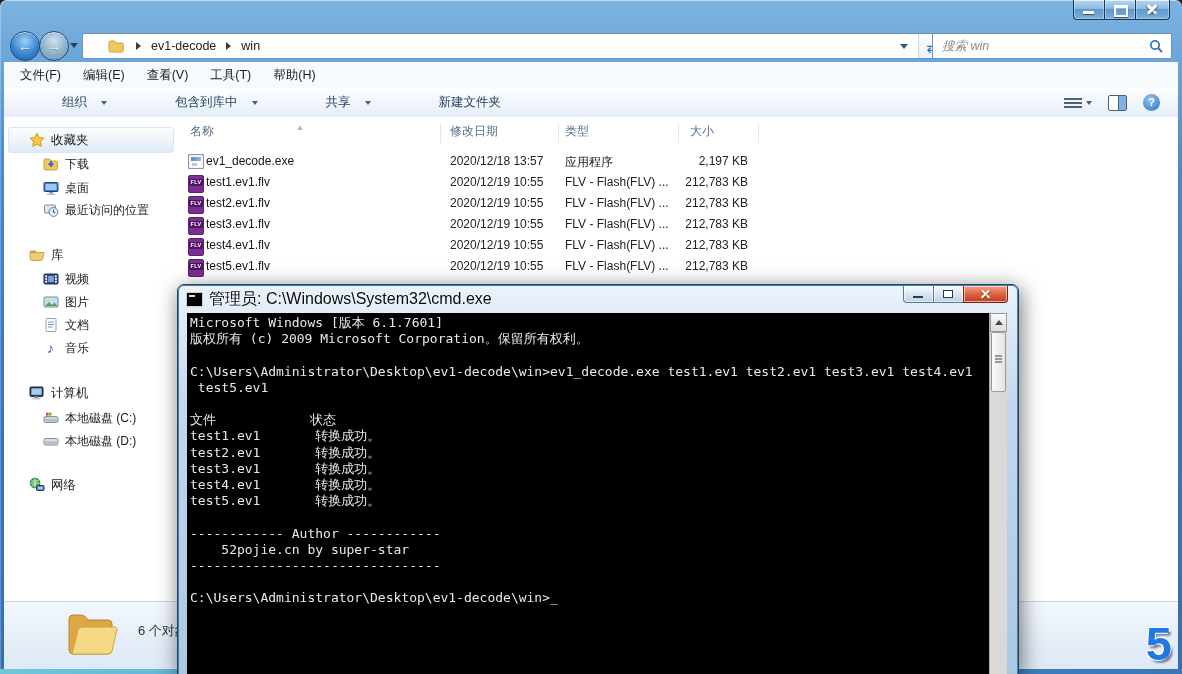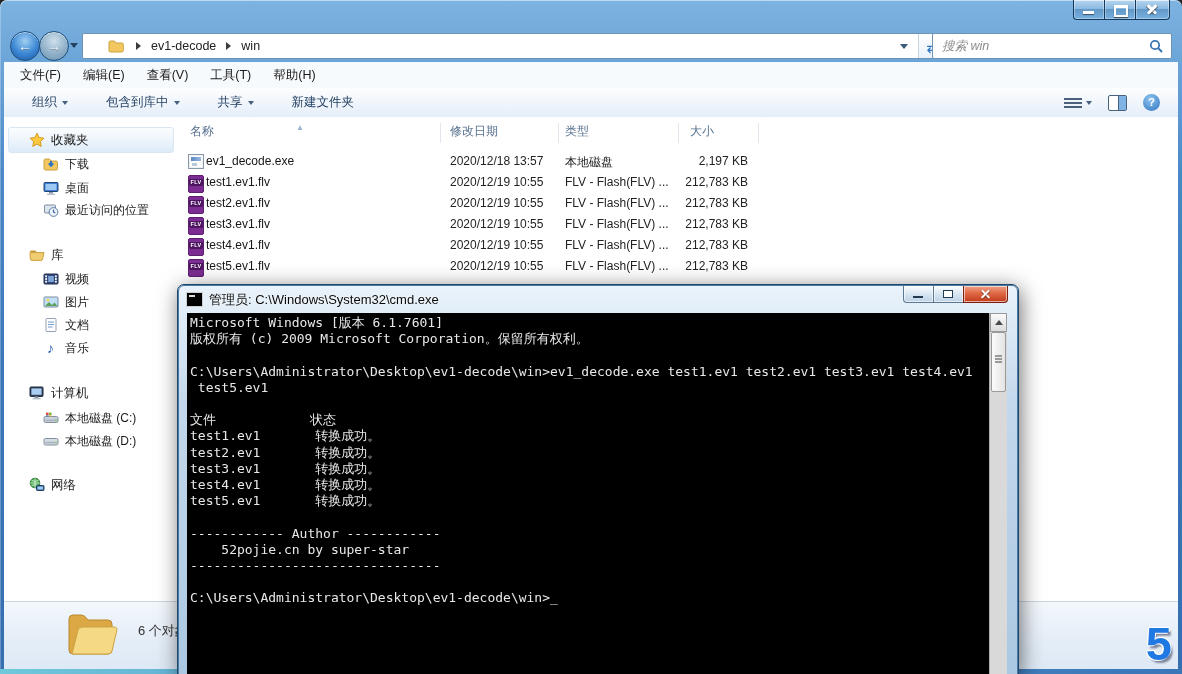--- a/index.html
+++ b/index.html
@@ -48,21 +48,21 @@
   .searchbox input{flex:1;border:none;outline:none;margin-left:7px;font-size:12.5px;font-family:"Liberation Sans",sans-serif;color:#333;background:transparent;}
   .searchbox input::placeholder{font-style:italic;color:#8c8c8c;}
 
   
   .ex-main{position:absolute;left:4px;right:4px;top:62px;bottom:5px;background:#fff;}
   .menubar{position:absolute;top:0;left:0;right:0;height:26px;background:#f7fafd;
     display:flex;align-items:center;gap:22px;padding-left:16px;font-size:12.5px;color:#1a1a1a;border-bottom:1px solid #eef2f6;}
   .toolbar{position:absolute;top:26px;left:0;right:0;height:29px;
     background:linear-gradient(180deg,#fdfeff,#eef4fb 60%,#e4edf8);border-bottom:1px solid #ccd9e7;
     display:flex;align-items:center;gap:38px;padding-left:28px;font-size:12.5px;color:#1e3c5f;}
-  .tb-item{display:flex;align-items:center;gap:5px;} 
+  .tb-item{display:flex;align-items:center;gap:14px;margin-left:30px;} 
   .caret{width:0;height:0;border-left:3.5px solid transparent;border-right:3.5px solid transparent;border-top:4px solid #46607c;}
   .tb-right{position:absolute;right:18px;top:0;height:29px;display:flex;align-items:center;gap:16px;}
   .views-icon{display:flex;align-items:center;gap:4px;}
   .views-rows div{width:13px;height:2px;background:#49617a;margin:2px 0;box-shadow:-5px 0 0 #49617a;}
   .preview-icon{width:17px;height:14px;border:1px solid #49617a;background:#fff;position:relative;border-radius:2px;}
   .preview-icon div{position:absolute;right:0;top:0;bottom:0;width:7px;background:#7fb2e5;border-left:1px solid #49617a;}
   .help-icon{width:17px;height:17px;border-radius:50%;background:radial-gradient(circle at 40% 30%,#8ec4f0,#2f74c0);
     color:#fff;font-size:11px;font-weight:bold;text-align:center;line-height:17px;}
 
   
@@ -102,21 +102,21 @@
   .status-folder{position:absolute;left:62px;top:8px;}
   .status-count{position:absolute;left:134px;top:20px;font-size:13px;color:#333;}
 
   
   .cmd{position:absolute;left:178px;top:285px;width:838px;height:389px;border-radius:6px 6px 0 0;
     background:linear-gradient(180deg,#eaf3fb,#c3d8ec 30%,#abc8e2);
     border:1px solid #4a7aa6;outline:1px solid #20486d;box-shadow:2px 4px 22px rgba(0,0,0,.6);}
   .cmd-titlebar{position:absolute;top:0;left:0;right:0;height:27px;display:flex;align-items:center;}
   .cmd-icon{width:15px;height:13px;background:#000;border:1px solid #cfcfcf;margin:0 6px 0 7px;position:relative;}
   .cmd-icon div{position:absolute;left:2px;top:2px;width:6px;height:2px;background:#ddd;}
-  .cmd-title{font-size:13px;color:#0a0a0a;text-shadow:0 0 3px #fff;}
+  .cmd-title{font-size:16px;color:#0a0a0a;text-shadow:0 0 3px #fff;}
   .cmd-controls{position:absolute;right:9px;top:0;display:flex;}
   .cmd-btn{width:29px;height:16px;border:1px solid #5c7891;border-top:none;margin-left:-1px;position:relative;
     background:linear-gradient(180deg,#fdfeff,#dbe8f3 45%,#bcd2e6);box-shadow:inset 0 0 0 1px rgba(255,255,255,.6);}
   .cmd-btn.first{border-radius:0 0 0 4px;}
   .cmd-btn.close{width:43px;border-radius:0 0 4px 0;border-color:#7c1d0e;
     background:linear-gradient(180deg,#f0a088,#e06a46 45%,#c03a1c);}
   .cg-min{position:absolute;left:9px;bottom:4px;width:10px;height:2.5px;background:#243c52;}
   .cg-res{position:absolute;left:9px;top:4px;width:8px;height:6px;border:1.5px solid #243c52;background:#fff;}
   .cg-x1,.cg-x2{position:absolute;left:16px;top:7px;width:11px;height:2.2px;background:#fff;border-radius:1px;box-shadow:0 1px 1px rgba(0,0,0,.35);}
   .cg-x1{transform:rotate(45deg);} .cg-x2{transform:rotate(-45deg);}
@@ -391,21 +391,21 @@
             <span class="ch-sep" style="left:580px;"></span>
           </div>
 
           <div class="frow" style="top:34px;">
             <span class="f-icon exe-icon">
                 <div></div>
                 <i></i>
               </span>
             <span class="f-name">ev1_decode.exe</span>
             <span class="f-date">2020/12/18 13:57</span>
-            <span class="f-type">本地磁盘</span>
+            <span class="f-type">应用程序</span>
             <span class="f-size">2,197 KB</span>
           </div>
           <div class="frow" style="top:55px;">
             <span class="f-icon flv-icon">
                 <span class="flv-play"></span>
                 <span class="flv-label">FLV</span>
               </span>
             <span class="f-name">test1.ev1.flv</span>
             <span class="f-date">2020/12/19 10:55</span>
             <span class="f-type">FLV - Flash(FLV) ...</span>

